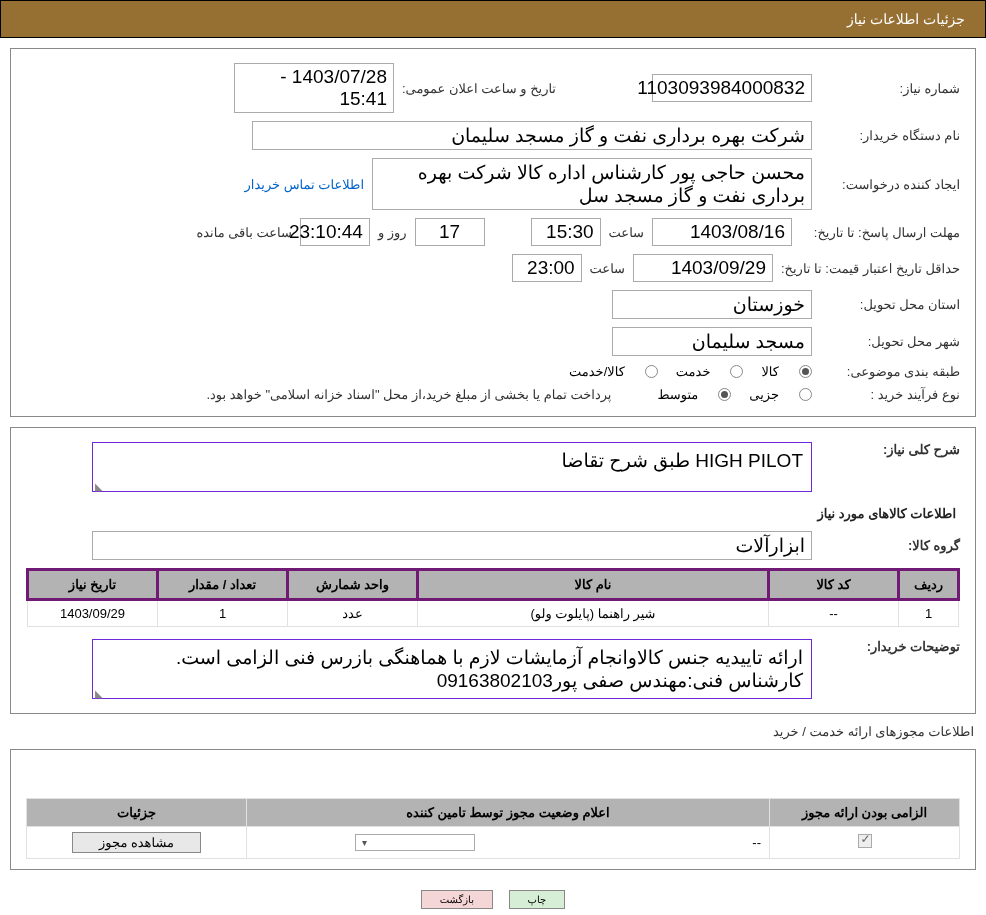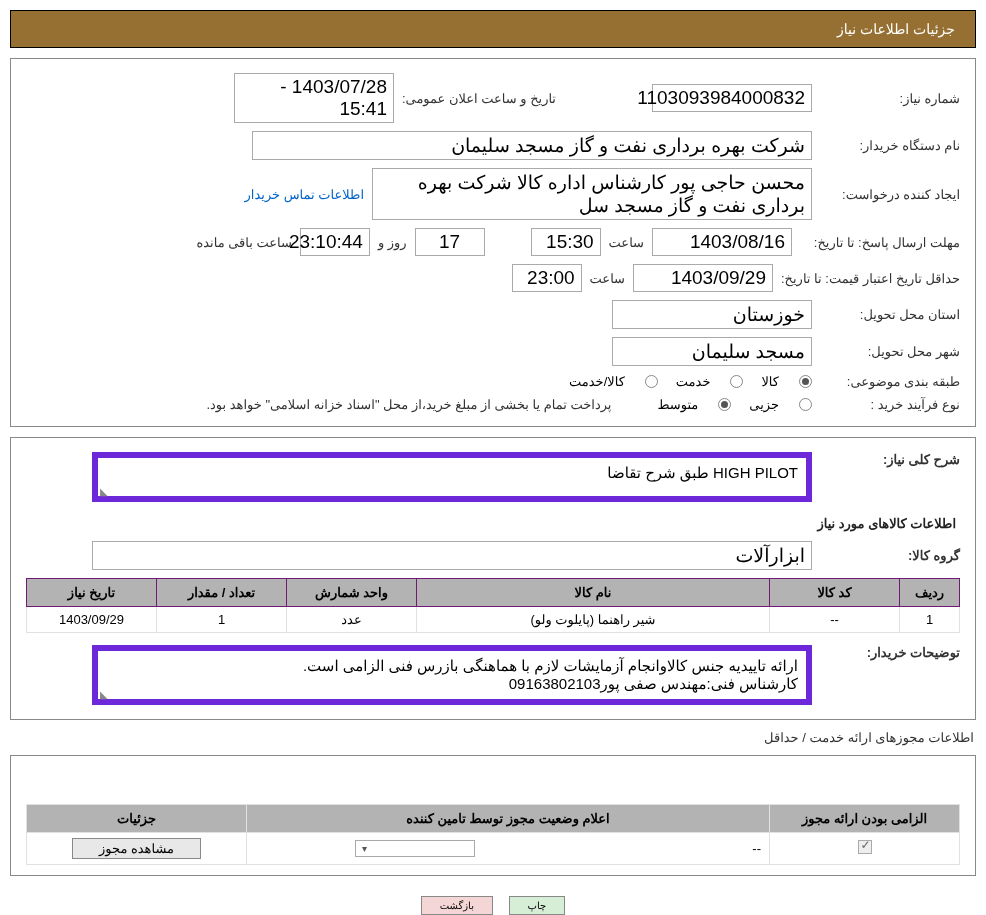--- a/index.html
+++ b/index.html
@@ -14,21 +14,20 @@
   direction: rtl;
   color: #000;
   width: 986px;
 }
 .page-title-bar {
   background: #966f33;
   color: #fff;
   padding: 10px 20px;
   text-align: right;
   font-size: 14px;
-  margin: 10px;
   border: 1px solid #000;
 }
 .section-box {
   border: 1px solid #888;
   margin: 10px;
   padding: 10px 15px;
   background: #fff;
 }
 .form-row {
   display: flex;
@@ -87,25 +86,25 @@
   background: #555;
   border-radius: 50%;
   top: 2px;
   right: 2px;
 }
 .static-text {
   color: #333;
 }
 .textarea-box {
   background: #fff;
-  border: 6px solid #6d28d9;
+  border: 1px solid #6d28d9;
   padding: 6px 8px;
   width: 720px;
   min-height: 50px;
-  font-size: 15px;
+  font-size: 19px;
   position: relative;
 }
 .resize-grip {
   position: absolute;
   bottom: 2px;
   left: 2px;
   width: 10px;
   height: 10px;
 }
 .resize-grip::before {
@@ -121,21 +120,21 @@
   color: #222;
   padding: 10px 4px 6px 4px;
 }
 table.data-table {
   width: 100%;
   border-collapse: collapse;
   margin-top: 4px;
 }
 table.data-table th {
   background: #b3b3b3;
-  border: 1px solid #701a75;
+  border: 3px solid #701a75;
   padding: 6px 8px;
   font-weight: bold;
   text-align: center;
   font-size: 13px;
   margin-left: 29px;
 }
 table.data-table td {
   border: 1px solid #e1e1e1;
   padding: 5px 8px;
   text-align: center;
@@ -381,21 +380,21 @@
       <div class="textarea-box">
         <div>ارائه تاییدیه جنس کالاوانجام آزمایشات لازم با هماهنگی بازرس فنی الزامی است.</div>
         <div>کارشناس فنی:مهندس صفی پور09163802103</div>
         <span class="resize-grip"></span>
       </div>
     </div>
   </div>
 
 </div>
 
-<div class="section-header">اطلاعات مجوزهای ارائه خدمت / حداقل</div>
+<div class="section-header">اطلاعات مجوزهای ارائه خدمت / خرید</div>
 
 <div class="license-section">
   <div class="spacer-40"></div>
   <table class="perm-table">
     <thead>
       <tr>
         <th style="width:190px">الزامی بودن ارائه مجوز</th>
         <th>اعلام وضعیت مجوز توسط تامین کننده</th>
         <th style="width:220px">جزئیات</th>
       </tr>

